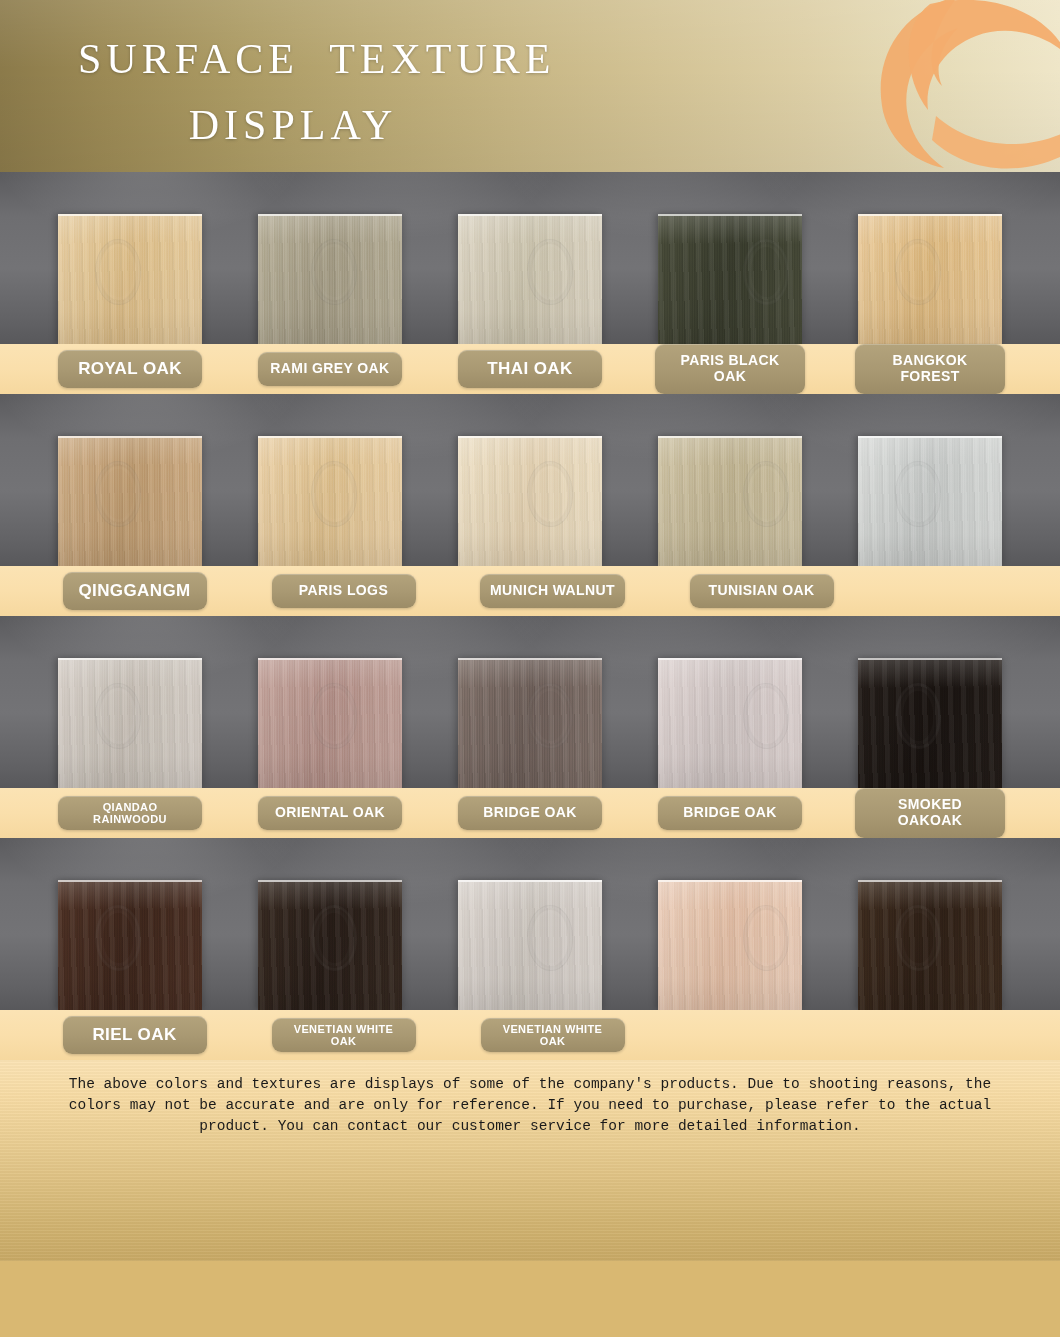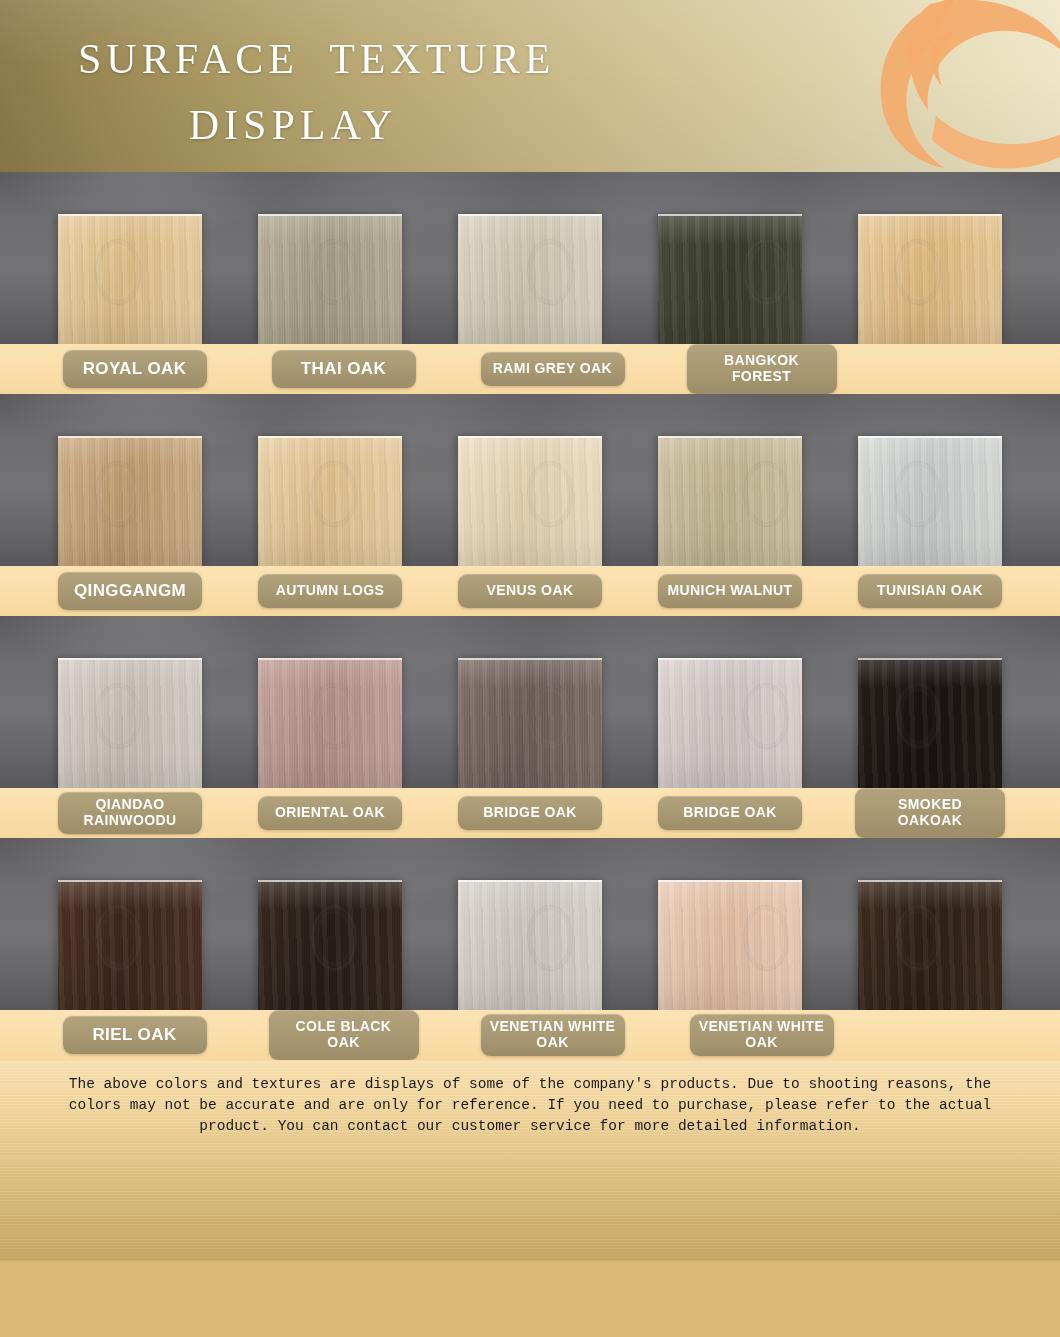--- a/index.html
+++ b/index.html
@@ -106,21 +106,21 @@
     padding:9px 10px;
     background:linear-gradient(180deg,#b3a37c 0%, #a89872 55%, #9c8c67 100%);
     border-radius:9px;
     color:#ffffff;
     font-size:14px; font-weight:bold; letter-spacing:.4px;
     text-align:center; line-height:1.12;
     box-shadow:0 1px 3px rgba(0,0,0,.20), inset 0 1px 0 rgba(255,255,255,.22);
     white-space:pre-line;
   }
   .badge.big { font-size:17px; }
-  .badge.two { font-size:14px; padding:5px 8px; }
+  .badge.two { font-size:11px; padding:5px 8px; }
 
   
   .footer {
     position:relative; width:1060px; height:201px;
     background:
       linear-gradient(180deg, #fbe3b4 0%, #f7dba4 18%, #e9cd91 42%,
         #ddc081 62%, #d2b472 80%, #c8a965 100%);
     overflow:hidden;
     font-family:Liberation Mono, monospace;
   }
@@ -197,24 +197,27 @@
                 <div class="swatch-gloss"></div>
               </div>
             </div>
           </div>
         </div>
         <div class="label-band">
           <div class="label-cell">
             <div class="badge big">ROYAL OAK</div>
           </div>
           <div class="label-cell">
+            <div class="badge ">RAMI GREY OAK</div>
+          </div>
+          <div class="label-cell">
             <div class="badge big">THAI OAK</div>
           </div>
           <div class="label-cell">
-            <div class="badge ">RAMI GREY OAK</div>
+            <div class="badge ">PARIS BLACK OAK</div>
           </div>
           <div class="label-cell">
             <div class="badge ">BANGKOK FOREST</div>
           </div>
         </div>
       </div>
       <div class="row">
         <div class="row-bg">
           <div class="swatches">
             <div class="swatch-cell">
@@ -257,24 +260,21 @@
                 <div class="swatch-gloss"></div>
               </div>
             </div>
           </div>
         </div>
         <div class="label-band">
           <div class="label-cell">
             <div class="badge big">QINGGANGM</div>
           </div>
           <div class="label-cell">
-            <div class="badge ">AUTUMN LOGS</div>
-          </div>
-          <div class="label-cell">
-            <div class="badge ">VENUS OAK</div>
+            <div class="badge ">PARIS LOGS</div>
           </div>
           <div class="label-cell">
             <div class="badge ">MUNICH WALNUT</div>
           </div>
           <div class="label-cell">
             <div class="badge ">TUNISIAN OAK</div>
           </div>
         </div>
       </div>
       <div class="row">
@@ -384,23 +384,20 @@
                 <div class="swatch-gloss"></div>
               </div>
             </div>
           </div>
         </div>
         <div class="label-band">
           <div class="label-cell">
             <div class="badge big">RIEL OAK</div>
           </div>
           <div class="label-cell">
-            <div class="badge ">COLE BLACK OAK</div>
-          </div>
-          <div class="label-cell">
             <div class="badge two">VENETIAN WHITE
 OAK</div>
           </div>
           <div class="label-cell">
             <div class="badge two">VENETIAN WHITE
 OAK</div>
           </div>
         </div>
       </div>
     </div>

